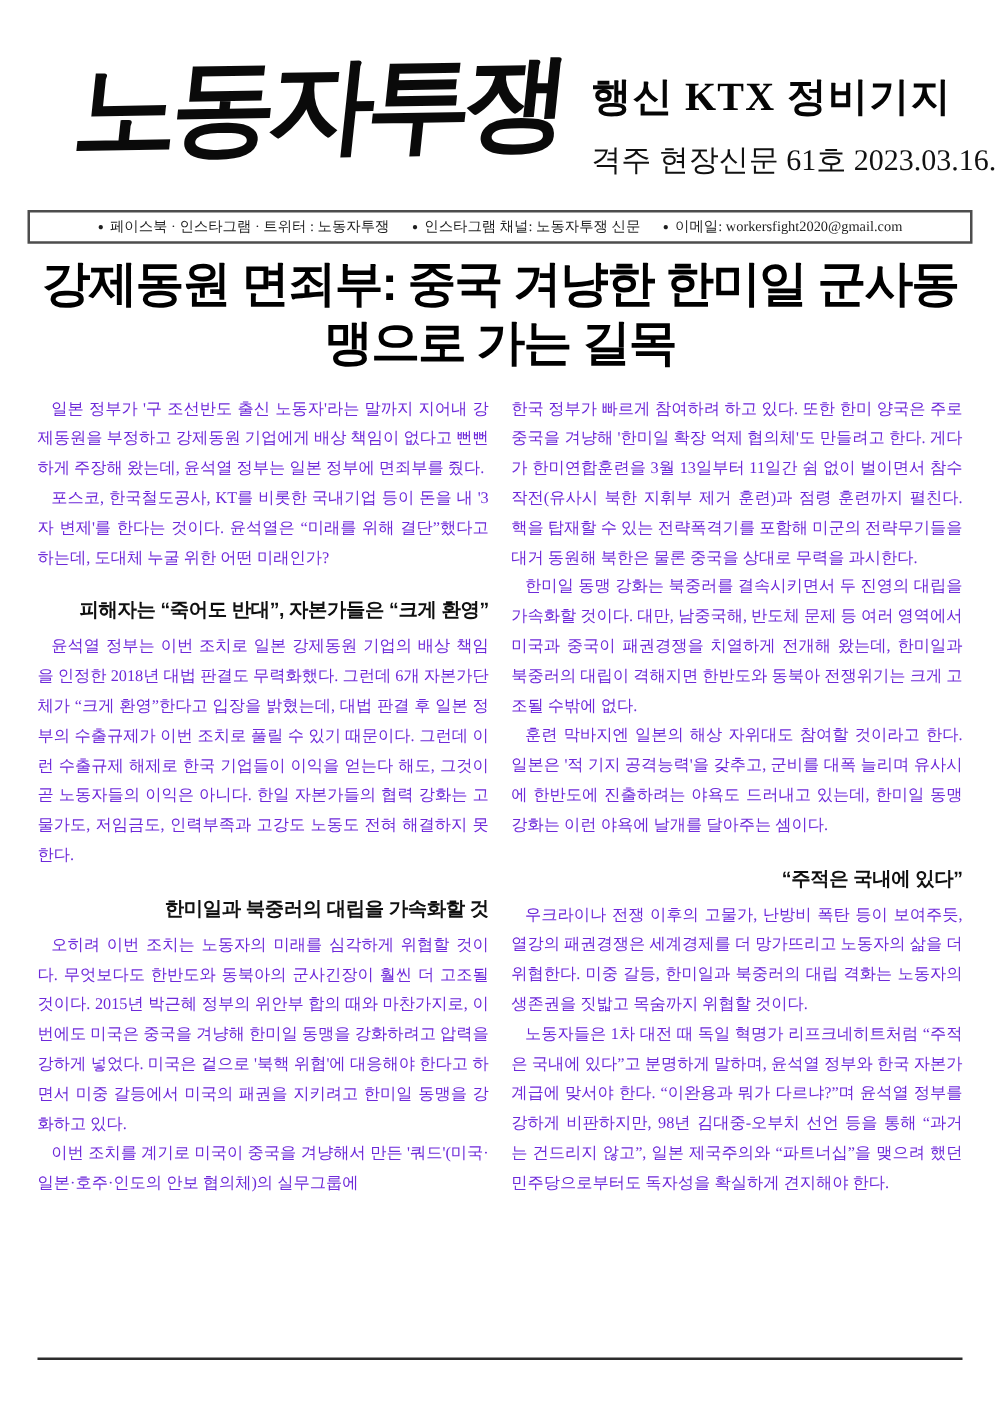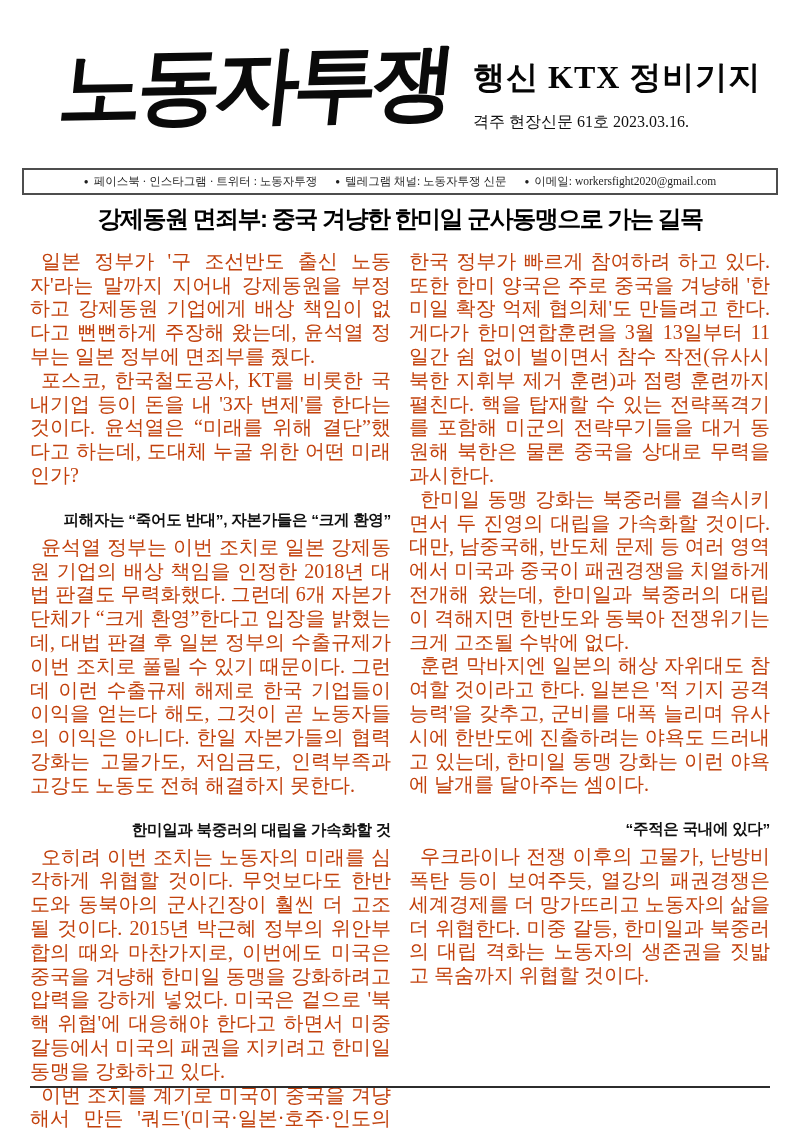--- a/index.html
+++ b/index.html
@@ -39,21 +39,21 @@
     font-family: "Liberation Serif", serif;
     font-weight: 700;
     font-size: 32px;
     letter-spacing: 1px;
     color: #050505;
     white-space: nowrap;
   }
   .issue {
     margin-top: 12px;
     font-family: "Liberation Serif", serif;
-    font-size: 16px;
+    font-size: 24px;
     color: #111;
     white-space: nowrap;
   }
   
   .contact-bar {
     margin: 8px 22px 0 22px;
     border: 2px solid #4d4d4d;
     padding: 4px 6px;
     display: flex;
     justify-content: center;
@@ -63,41 +63,41 @@
     color: #1e1e1e;
     white-space: nowrap;
   }
   .contact-item { display: inline-flex; align-items: baseline; gap: 5px; }
   .bullet { font-size: 8px; position: relative; top: -1px; }
   
   .headline {
     margin: 10px 30px 8px 30px;
     font-family: "Liberation Sans", sans-serif;
     font-weight: 900;
-    font-size: 24px;
+    font-size: 39px;
     letter-spacing: -1.5px;
     text-align: center;
     color: #000;
     line-height: 1.2;
   }
   
   .columns {
     display: flex;
     gap: 18px;
     padding: 8px 30px 0 30px;
   }
   .col { flex: 1; min-width: 0; }
   .body-paragraph {
     margin: 0;
-    font-size: 20px;
+    font-size: 13px;
     line-height: 23.8px;
     text-align: justify;
     text-indent: 11px;
     word-break: break-all;
-    color: #c2410c;
+    color: #6d28d9;
   }
   .body-paragraph.no-indent { text-indent: 0; }
   .section-heading {
     margin: 20px 0 5px 0;
     font-family: "Liberation Sans", sans-serif;
     font-weight: 700;
     font-size: 15.5px;
     letter-spacing: -0.3px;
     color: #101010;
     text-align: right;
@@ -124,21 +124,21 @@
     </div>
   </header>
 
   <div class="contact-bar" id="contact-bar">
       <span class="contact-item">
         <span class="bullet">●</span>
         <span>페이스북 · 인스타그램 · 트위터 : 노동자투쟁</span>
       </span>
       <span class="contact-item">
         <span class="bullet">●</span>
-        <span>텔레그램 채널: 노동자투쟁 신문</span>
+        <span>인스타그램 채널: 노동자투쟁 신문</span>
       </span>
       <span class="contact-item">
         <span class="bullet">●</span>
         <span>이메일: workersfight2020@gmail.com</span>
       </span>
     </div>
 
   <h1 class="headline">강제동원 면죄부: 중국 겨냥한 한미일 군사동맹으로 가는 길목</h1>
 
   <main class="columns">
@@ -150,18 +150,19 @@
         <h3 class="section-heading">한미일과 북중러의 대립을 가속화할 것</h3>
         <p class="body-paragraph">오히려 이번 조치는 노동자의 미래를 심각하게 위협할 것이다. 무엇보다도 한반도와 동북아의 군사긴장이 훨씬 더 고조될 것이다. 2015년 박근혜 정부의 위안부 합의 때와 마찬가지로, 이번에도 미국은 중국을 겨냥해 한미일 동맹을 강화하려고 압력을 강하게 넣었다. 미국은 겉으로 '북핵 위협'에 대응해야 한다고 하면서 미중 갈등에서 미국의 패권을 지키려고 한미일 동맹을 강화하고 있다.</p>
         <p class="body-paragraph">이번 조치를 계기로 미국이 중국을 겨냥해서 만든 '쿼드'(미국·일본·호주·인도의 안보 협의체)의 실무그룹에</p>
       </section>
     <section class="col">
         <p class="body-paragraph no-indent">한국 정부가 빠르게 참여하려 하고 있다. 또한 한미 양국은 주로 중국을 겨냥해 '한미일 확장 억제 협의체'도 만들려고 한다. 게다가 한미연합훈련을 3월 13일부터 11일간 쉼 없이 벌이면서 참수 작전(유사시 북한 지휘부 제거 훈련)과 점령 훈련까지 펼친다. 핵을 탑재할 수 있는 전략폭격기를 포함해 미군의 전략무기들을 대거 동원해 북한은 물론 중국을 상대로 무력을 과시한다.</p>
         <p class="body-paragraph">한미일 동맹 강화는 북중러를 결속시키면서 두 진영의 대립을 가속화할 것이다. 대만, 남중국해, 반도체 문제 등 여러 영역에서 미국과 중국이 패권경쟁을 치열하게 전개해 왔는데, 한미일과 북중러의 대립이 격해지면 한반도와 동북아 전쟁위기는 크게 고조될 수밖에 없다.</p>
         <p class="body-paragraph">훈련 막바지엔 일본의 해상 자위대도 참여할 것이라고 한다. 일본은 '적 기지 공격능력'을 갖추고, 군비를 대폭 늘리며 유사시에 한반도에 진출하려는 야욕도 드러내고 있는데, 한미일 동맹 강화는 이런 야욕에 날개를 달아주는 셈이다.</p>
         <h3 class="section-heading">“주적은 국내에 있다”</h3>
         <p class="body-paragraph">우크라이나 전쟁 이후의 고물가, 난방비 폭탄 등이 보여주듯, 열강의 패권경쟁은 세계경제를 더 망가뜨리고 노동자의 삶을 더 위협한다. 미중 갈등, 한미일과 북중러의 대립 격화는 노동자의 생존권을 짓밟고 목숨까지 위협할 것이다.</p>
+        <p class="body-paragraph">노동자들은 1차 대전 때 독일 혁명가 리프크네히트처럼 “주적은 국내에 있다”고 분명하게 말하며, 윤석열 정부와 한국 자본가계급에 맞서야 한다. “이완용과 뭐가 다르냐?”며 윤석열 정부를 강하게 비판하지만, 98년 김대중-오부치 선언 등을 통해 “과거는 건드리지 않고”, 일본 제국주의와 “파트너십”을 맺으려 했던 민주당으로부터도 독자성을 확실하게 견지해야 한다.</p>
       </section>
   </main>
 
   <div class="bottom-rule"></div>
 
 </div>
 
 </body></html>

